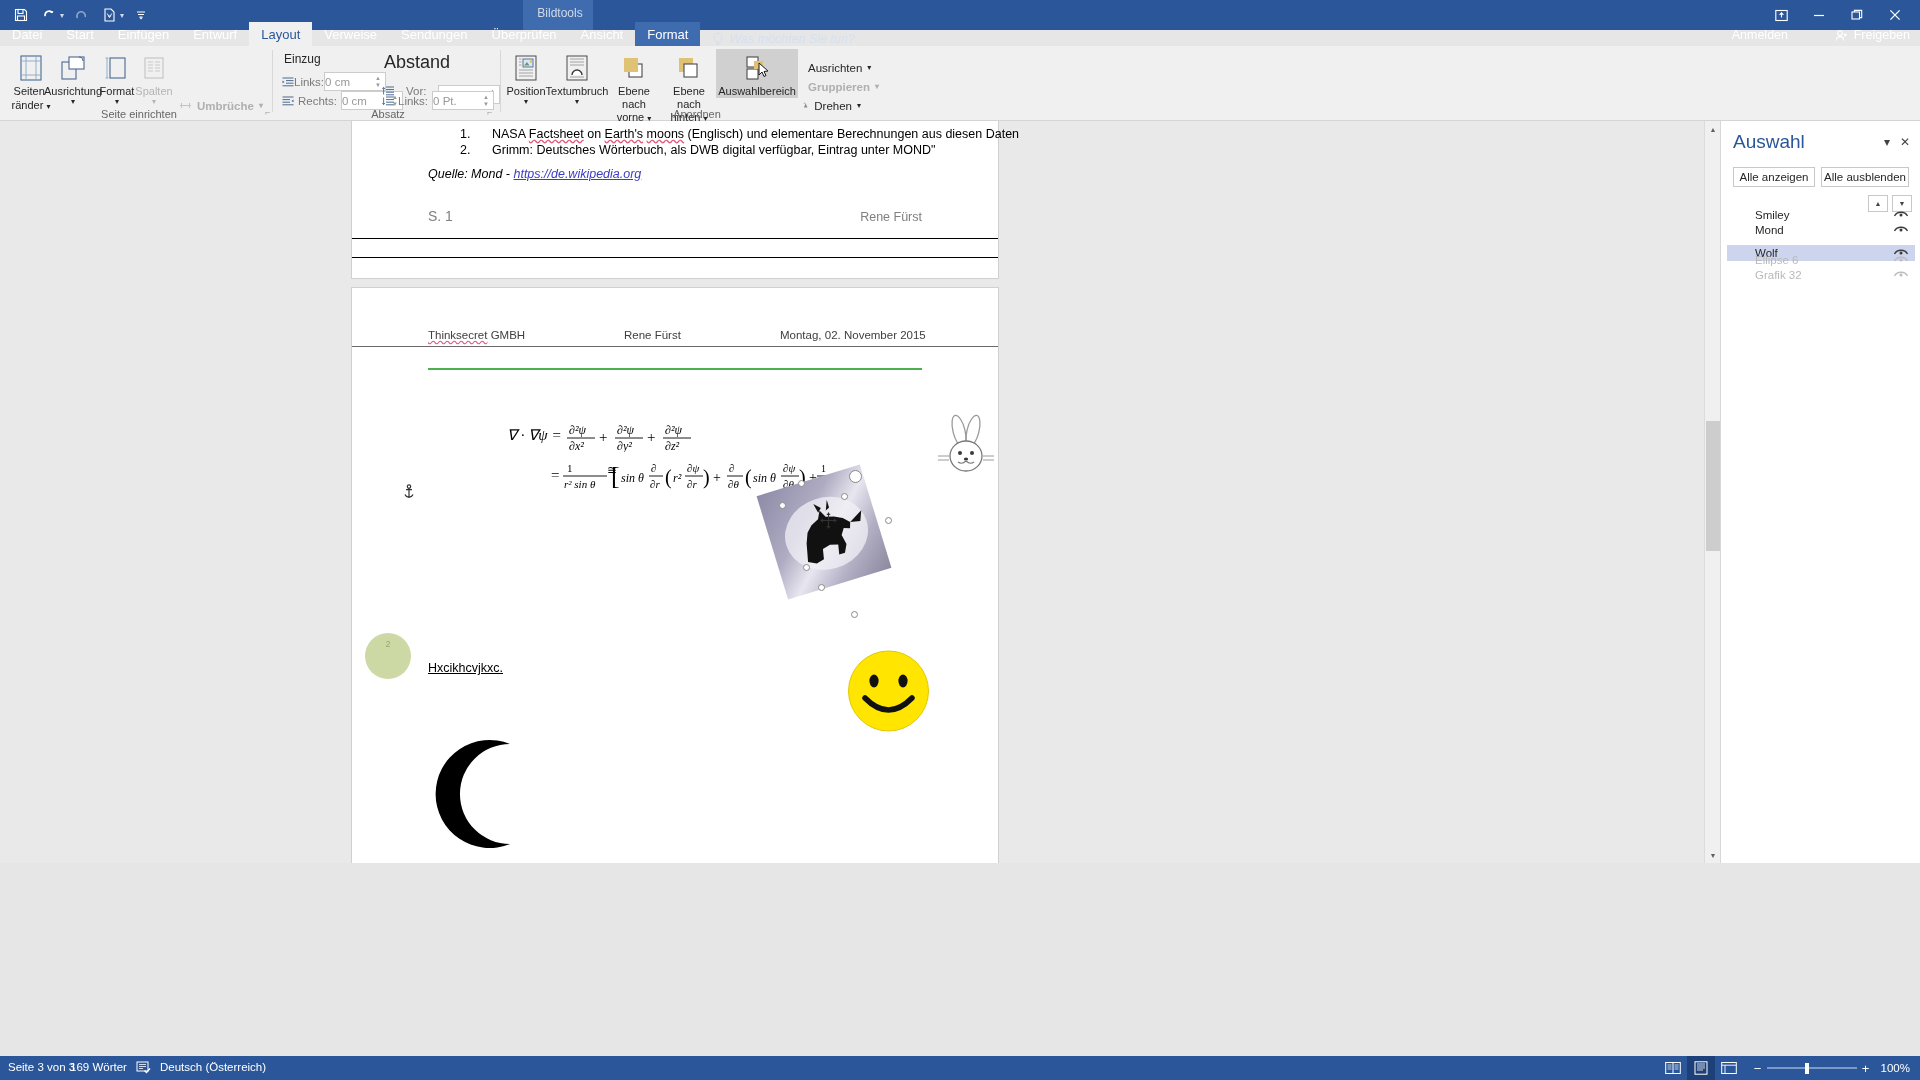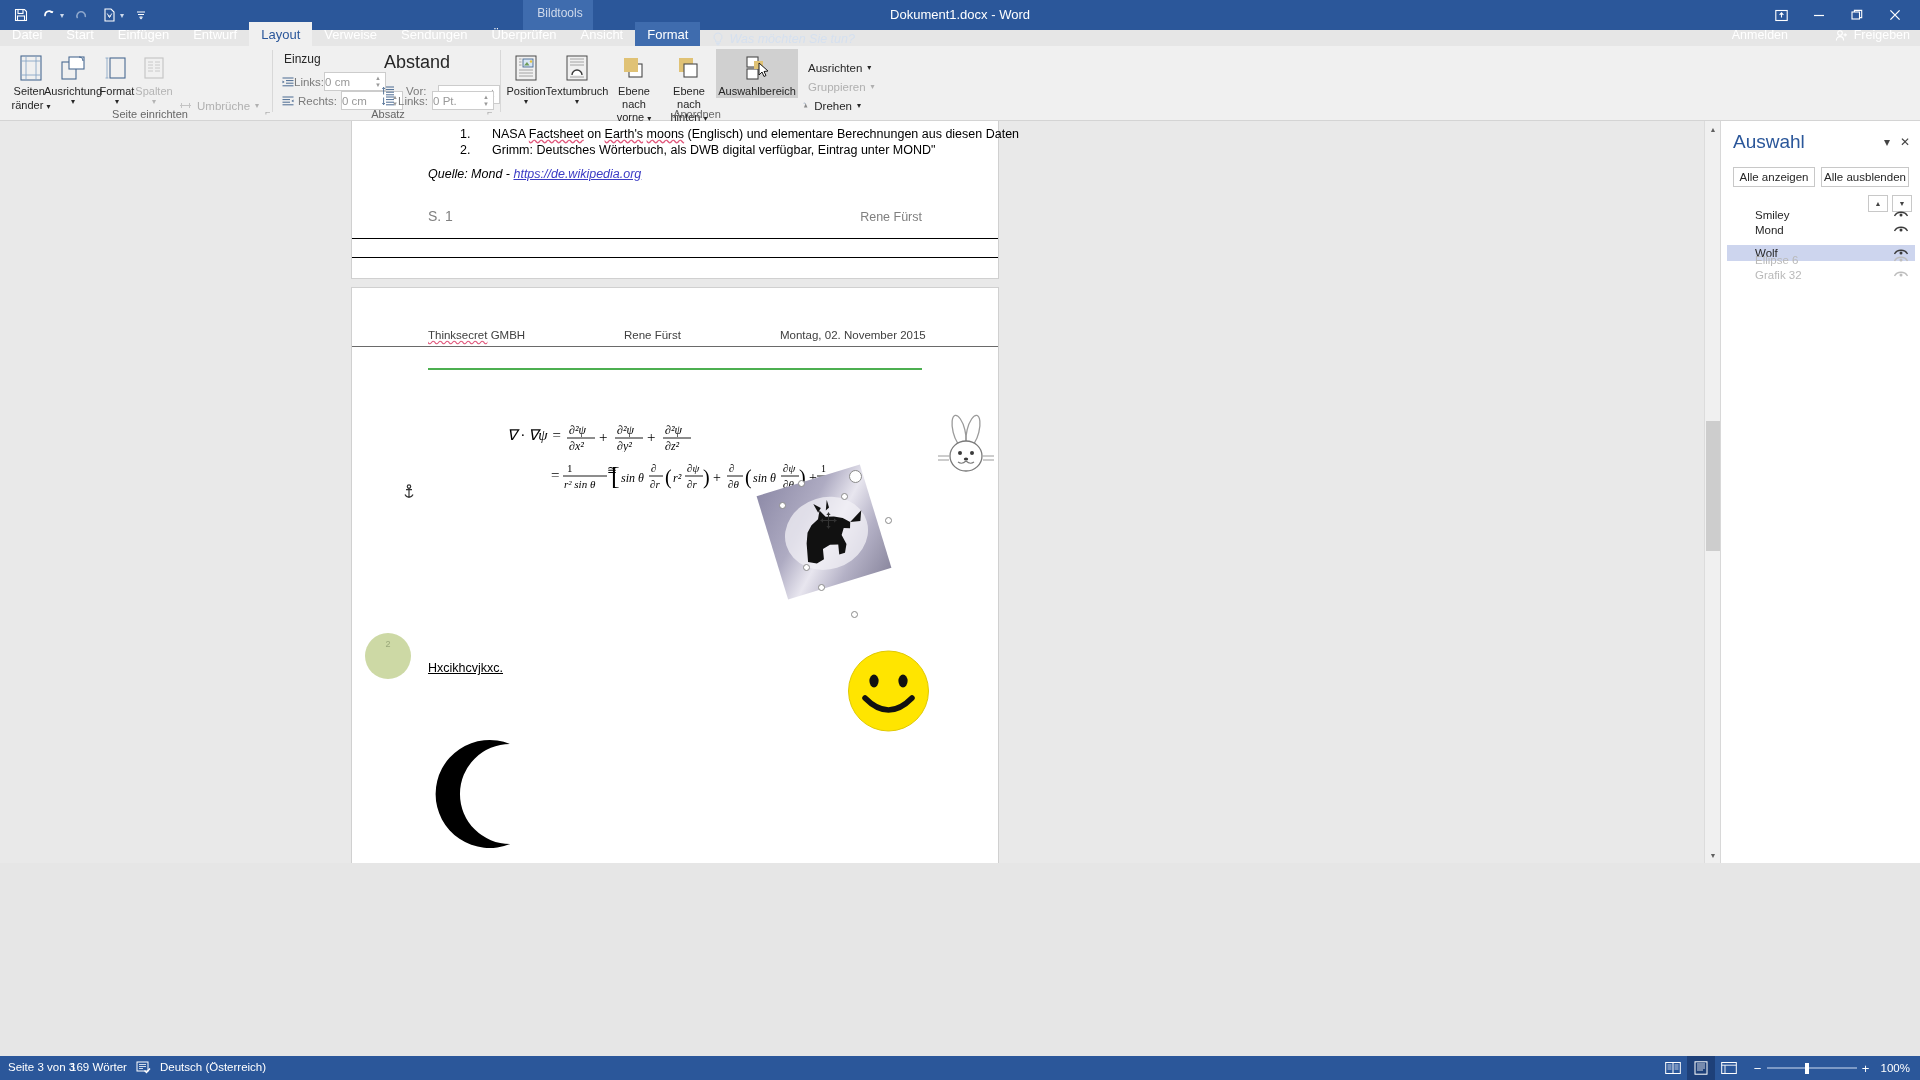--- a/index.html
+++ b/index.html
@@ -84,21 +84,21 @@
   .bigbtn.dis { color: #b4b4b4; }
   .bigbtn.hovered { background: #d0d0d0; }
   .bigbtn .ic { height: 32px; display: flex; align-items: center; justify-content: center; }
   .bigbtn .lbl { margin-top: 1px; }
   .caret-d { font-size: 8px; line-height: 7px; }
 
   .smallrow {
     position: absolute; display: flex; align-items: center; gap: 5px;
     font-size: 11.5px; color: #262626; height: 19px; padding: 0 3px;
   }
-  .smallrow.dis { color: #b0b0b0; }
+  .smallrow.dis { color: #b0b0b0; font-weight: bold; }
 
   .fieldlabel { font-size: 11.5px; color: #7a7a7a; }
   .spinbox {
     display: flex; align-items: center; width: 62px; height: 19px;
     border: 1px solid #ccc; background: #fff; font-size: 11.5px; color: #999;
     position: relative;
   }
   .spin-arrows {
     position: absolute; right: 1px; top: 0; height: 17px; width: 12px;
     display: flex; flex-direction: column; justify-content: center; align-items: center;
@@ -268,21 +268,20 @@
     </div>
     <div class="qat-caret">▾</div>
     <div class="qat-btn">
       <svg width="12" height="12" viewBox="0 0 12 12">
           <path d="M2 3h8 M3 5.5h6 M4.5 8 h3" stroke="#fff" stroke-width="1" fill="none"></path>
           <path d="M4.2 8.6 L6 10.4 L7.8 8.6" fill="#fff"></path>
         </svg>
     </div>
   </div>
 
-  <div class="win-title">Dokument1.docx - Word</div>
 
   <div class="win-ctrls">
     <div class="win-ctrl">
       <svg width="13" height="13" viewBox="0 0 13 13">
           <rect x="0.8" y="1.5" width="11.4" height="10" fill="none" stroke="#fff" stroke-width="1.1"></rect>
           <path d="M6.5 8.6 V4 M4.6 5.8 L6.5 3.8 L8.4 5.8" stroke="#fff" stroke-width="1.1" fill="none"></path>
         </svg>
     </div>
     <div class="win-ctrl">
       <svg width="12" height="12" viewBox="0 0 12 12">
@@ -396,21 +395,21 @@
       </div>
       <div class="smallrow" style="left:176px; top:88px; width:106px;">
         <svg width="15" height="13" viewBox="0 0 15 13">
             <text x="0" y="10" font-size="8" fill="#333" font-family="serif">bc</text>
             <path d="M4 3.5h3" stroke="#333" stroke-width="1"></path>
           </svg>
         <span>Silbentrennung</span>
         <span class="caret-d">▾</span>
       </div>
 
-      <div class="rgroup-title" style="left:11px; width:278px;">Seite einrichten</div>
+      <div class="rgroup-title" style="left:0; width:278px;">Seite einrichten</div>
       <div class="dlg-launcher" style="left:262px;">⌐</div>
     </div>
     <div class="rsep" style="left:272px;"></div>
 
     <div class="rgroup" style="left:276px; width:224px;">
       <div style="position:absolute; left:8px; top:6px; font-size:12px; color:#262626;">Einzug</div>
       <div style="position:absolute; left:108px; top:6px; font-size:18px; color:#262626;">Abstand</div>
 
       <div style="position:absolute; left:6px; top:26px; display:flex; align-items:center; ">
         <svg width="12" height="12" viewBox="0 0 12 12">

